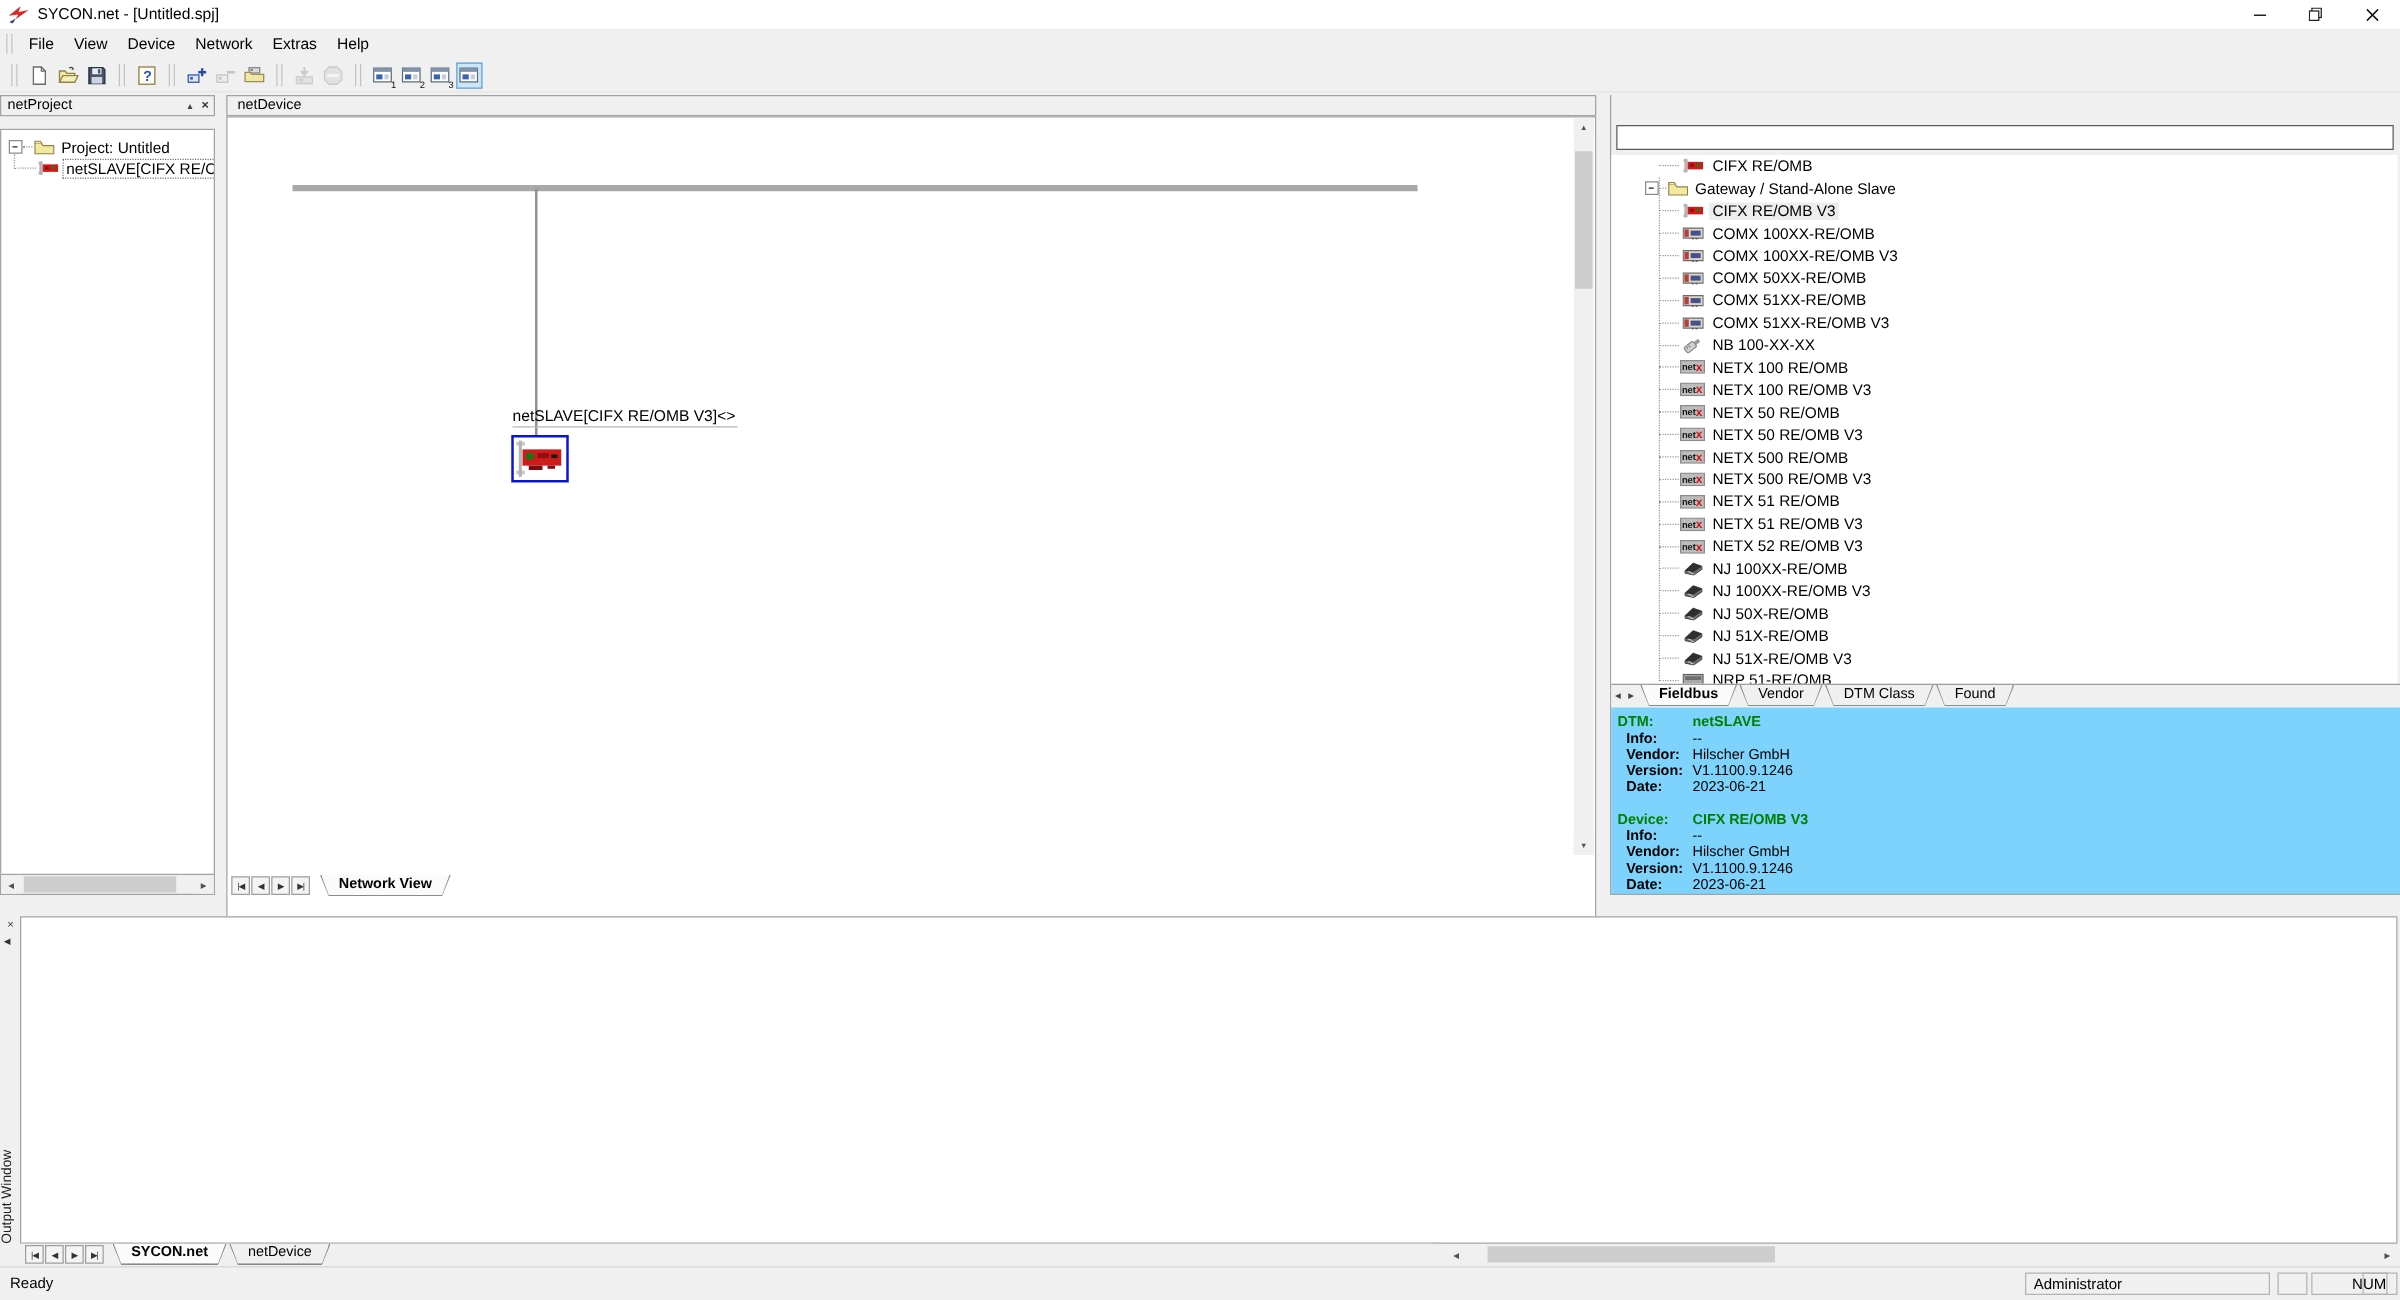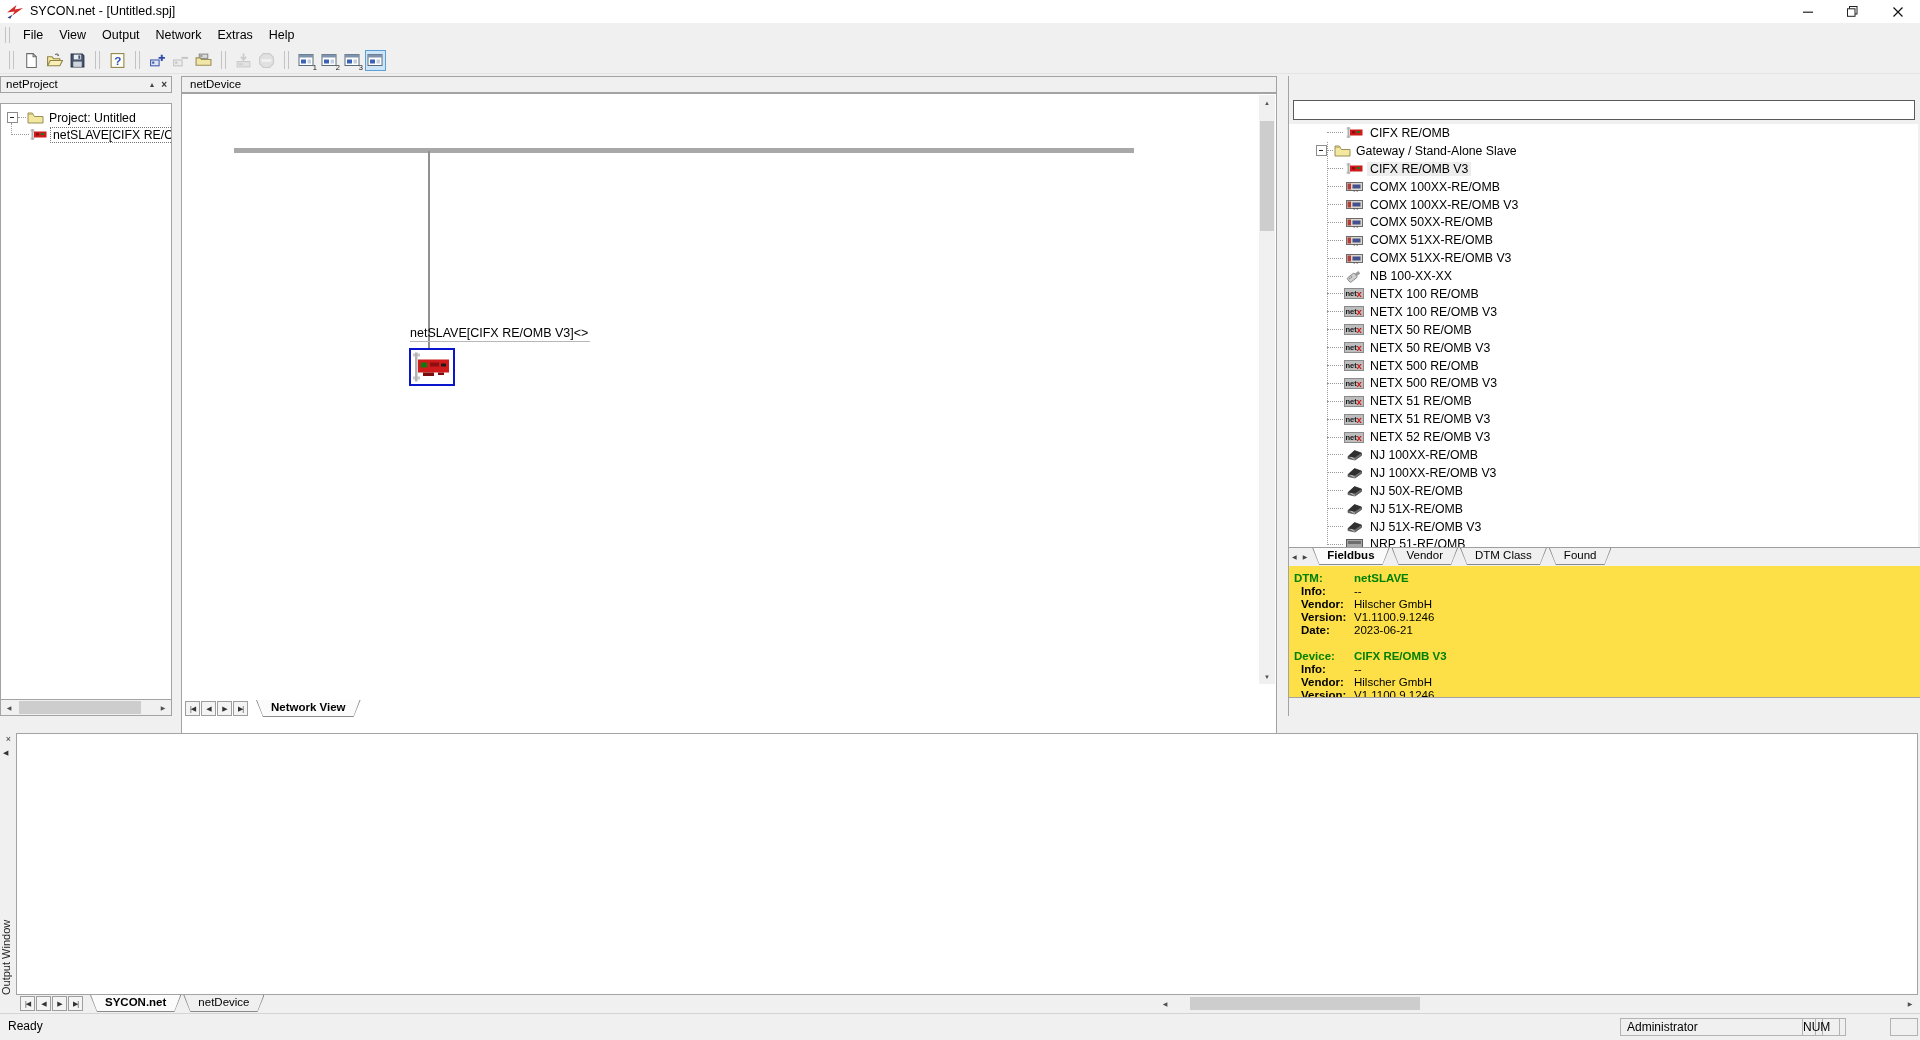--- a/index.html
+++ b/index.html
@@ -88,21 +88,21 @@
   .cat-vline{position:absolute;left:38px;top:18px;height:403px;border-left:1px dotted #9a9a9a;}
   .cat-row{height:17.9px;display:flex;align-items:center;font-size:12.3px;white-space:nowrap;position:relative;}
   .cat-stub{width:16px;border-top:1px dotted #9a9a9a;flex:none;margin-left:38px;height:0;}
   .cat-icon{width:22px;display:flex;align-items:center;justify-content:center;flex:none;}
   .cat-label{margin-left:2px;padding:0 3px;}
   .cat-label.sel{background:#ededed;}
   .cat-root-exp{margin-left:27px;}
   .cat-tabrow{position:absolute;left:1289px;top:547px;width:631px;height:19px;background:#f0f0f0;
               border-top:1px solid #9e9e9e;display:flex;align-items:flex-start;box-sizing:border-box;}
   .cat-arr{font-size:6px;color:#444;line-height:18px;padding:0 3px;flex:none;}
-  .cat-info{position:absolute;left:1289px;top:566px;width:631px;height:132px;background:#fde047;
+  .cat-info{position:absolute;left:1289px;top:566px;width:631px;height:150px;background:#7dd3fc;
             border-bottom:1px solid #a3a3a3;box-sizing:border-box;font-size:11.5px;padding:5px 0 0 5px;overflow:hidden;}
   .info-line{height:13.2px;display:flex;align-items:center;}
   .info-hlabel{width:60px;font-weight:bold;color:#008000;flex:none;}
   .info-hval{font-weight:bold;color:#008000;}
   .info-label{width:53px;margin-left:7px;font-weight:bold;flex:none;}
   .info-value{color:#000;}
   .info-sec2{margin-top:12px;}
   
   .ow-close{position:absolute;left:3px;top:734px;width:11px;height:11px;font-size:9px;line-height:11px;
             text-align:center;color:#333;}
@@ -117,21 +117,21 @@
              display:flex;align-items:flex-start;padding-left:2px;box-sizing:border-box;}
   .ow-scroll{position:absolute;left:1155px;top:996px;width:763px;height:16px;background:#f0f0f0;}
   
   .statusbar{position:absolute;left:0;top:1013px;width:1920px;height:27px;background:#f0f0f0;
              border-top:1px solid #d4d4d4;box-sizing:border-box;font-size:12px;}
   .sb-ready{position:absolute;left:8px;top:5px;}
   .sb-pane{position:absolute;top:4px;height:18px;border:1px solid #b3b3b3;box-sizing:border-box;
            line-height:16px;font-size:12px;}
   .pane-user{left:1620px;width:196px;padding-left:6px;}
   .pane-e1{left:1822px;width:24px;}
-  .pane-num{left:1802px;width:38px;text-align:left;}
+  .pane-num{left:1849px;width:61px;text-align:right;}
   .pane-e2{left:1890px;width:28px;}
 </style>
 </head>
 <body>
 
 <div id="app">
 
   <div class="titlebar">
     <span class="tb-logo icon-wrap">
         <svg width="16" height="15" viewBox="0 0 16 15">
@@ -163,21 +163,21 @@
             </svg>
           </span>
         </div>
     </div>
   </div>
 
   <div class="menubar" id="menubar">
       <span class="grip"></span>
       <span class="menu-item">File</span>
       <span class="menu-item">View</span>
-      <span class="menu-item">Output</span>
+      <span class="menu-item">Device</span>
       <span class="menu-item">Network</span>
       <span class="menu-item">Extras</span>
       <span class="menu-item">Help</span>
     </div>
   <div class="toolbar" id="toolbar">
       <span class="tgrip"></span>
       <span class="tool-btn">
         <span class="icon-wrap">
           <svg width="17" height="17" viewBox="0 0 16 16">
             <path d="M3.5 1.5 h6 l3 3 v10 h-9 z" fill="#fff" stroke="#6b6b6b"></path>

